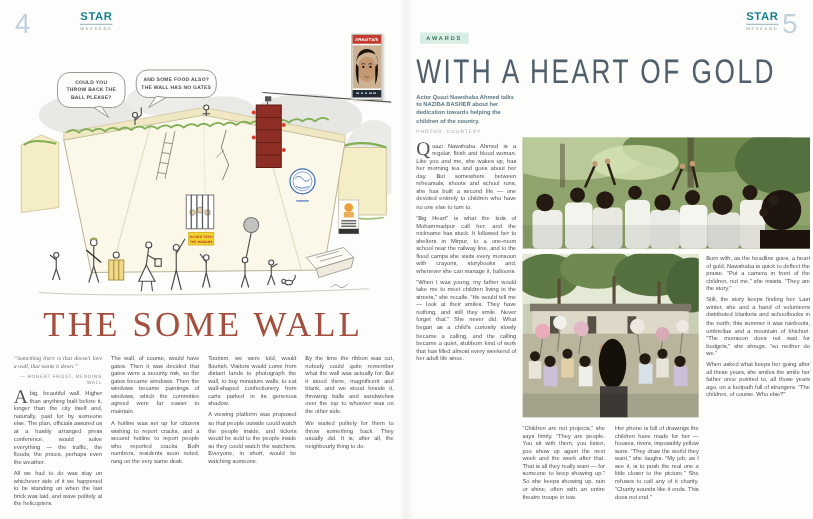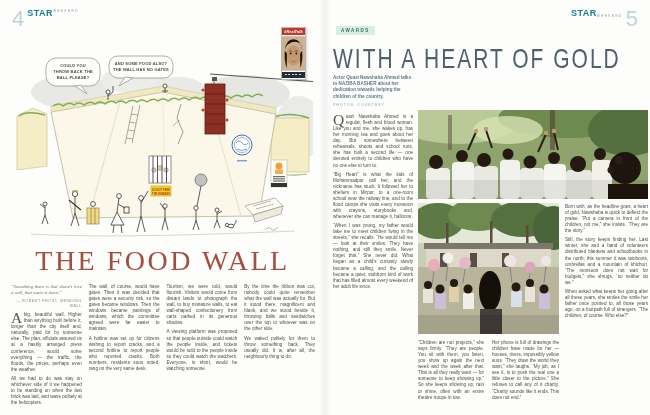--- a/index.html
+++ b/index.html
@@ -7,21 +7,21 @@
   body { position:relative; background:#fdfdfc; font-family:"Liberation Sans", sans-serif; overflow:hidden; }
 
   .fold { position:absolute; left:319px; top:0; width:12px; height:100%;
           background:linear-gradient(90deg, rgba(0,0,0,0) 0%, rgba(0,0,0,0.05) 50%, rgba(0,0,0,0) 100%); }
 
   
   .masthead { position:absolute; display:flex; align-items:flex-start; gap:3px; }
   .masthead-left { left:12px; top:9px; }
   .masthead-right { right:12px; top:9px; }
   .pagenum { font-size:22px; font-weight:300; color:#bfd2db; line-height:20px; }
-  .brandblock { display:flex; flex-direction:row; }
+  .brandblock { display:flex; flex-direction:column;margin-left:37px; }
   .brand { font-size:9px; font-weight:bold; color:#17808f; letter-spacing:0.5px; line-height:9px; }
   .brand-rule { height:1px; background:#a8c0c7; margin:1px 0; }
   .brand-sub { font-size:3.2px; letter-spacing:1.4px; color:#7d97a0; }
 
   
   .cartoon { position:absolute; left:13px; top:48px; width:300px; height:198px; }
   .bubble-text { font-size:4px; font-weight:bold; fill:#4d4d4d; text-anchor:middle; letter-spacing:0.2px; }
   .sign-text { font-size:2.7px; font-weight:bold; fill:#b33325; text-anchor:middle; }
 
   
@@ -266,21 +266,21 @@
     <path d="M3,15 Q2,26 5,33 L5,18 Z" fill="#1c130c"></path>
     <path d="M21,15 Q22,26 19,33 L19,18 Z" fill="#1c130c"></path>
     <circle cx="9" cy="18" r="1" fill="#2b1c12"></circle>
       <circle cx="15" cy="18" r="1" fill="#2b1c12"></circle>
     <path d="M7.5,15.8 q1.5,-1.2 3.2,0 M13.2,15.8 q1.5,-1.2 3.2,0" stroke="#2b1c12" stroke-width="0.6" fill="none"></path>
     <path d="M10,26 q2,1.6 4,0" stroke="#8a5f43" stroke-width="0.8" fill="none"></path>
   </svg>
   <div class="badge-footer"></div>
 </div>
 
-<div class="headline-left">THE FOOD WALL</div>
+<div class="headline-left">THE SOME WALL</div>
 
 <div class="left-body">
   <div class="col">
     <p class="epigraph">“Something there is that doesn't love a wall, that wants it down.”</p>
     <p class="attribution">— ROBERT FROST, MENDING WALL</p>
     <p><span class="dropcap">A</span><span> big, beautiful wall. Higher than anything built before it, longer than the city itself and, naturally, paid for by someone else. The plan, officials assured us at a hastily arranged press conference, would solve everything — the traffic, the floods, the prices, perhaps even the weather.</span></p>
     <p>All we had to do was stay on whichever side of it we happened to be standing on when the last brick was laid, and wave politely at the helicopters.</p>
   </div>
   <div class="col">
     <p>The wall, of course, would have gates. Then it was decided that gates were a security risk, so the gates became windows. Then the windows became paintings of windows, which the committee agreed were far easier to maintain.</p>

